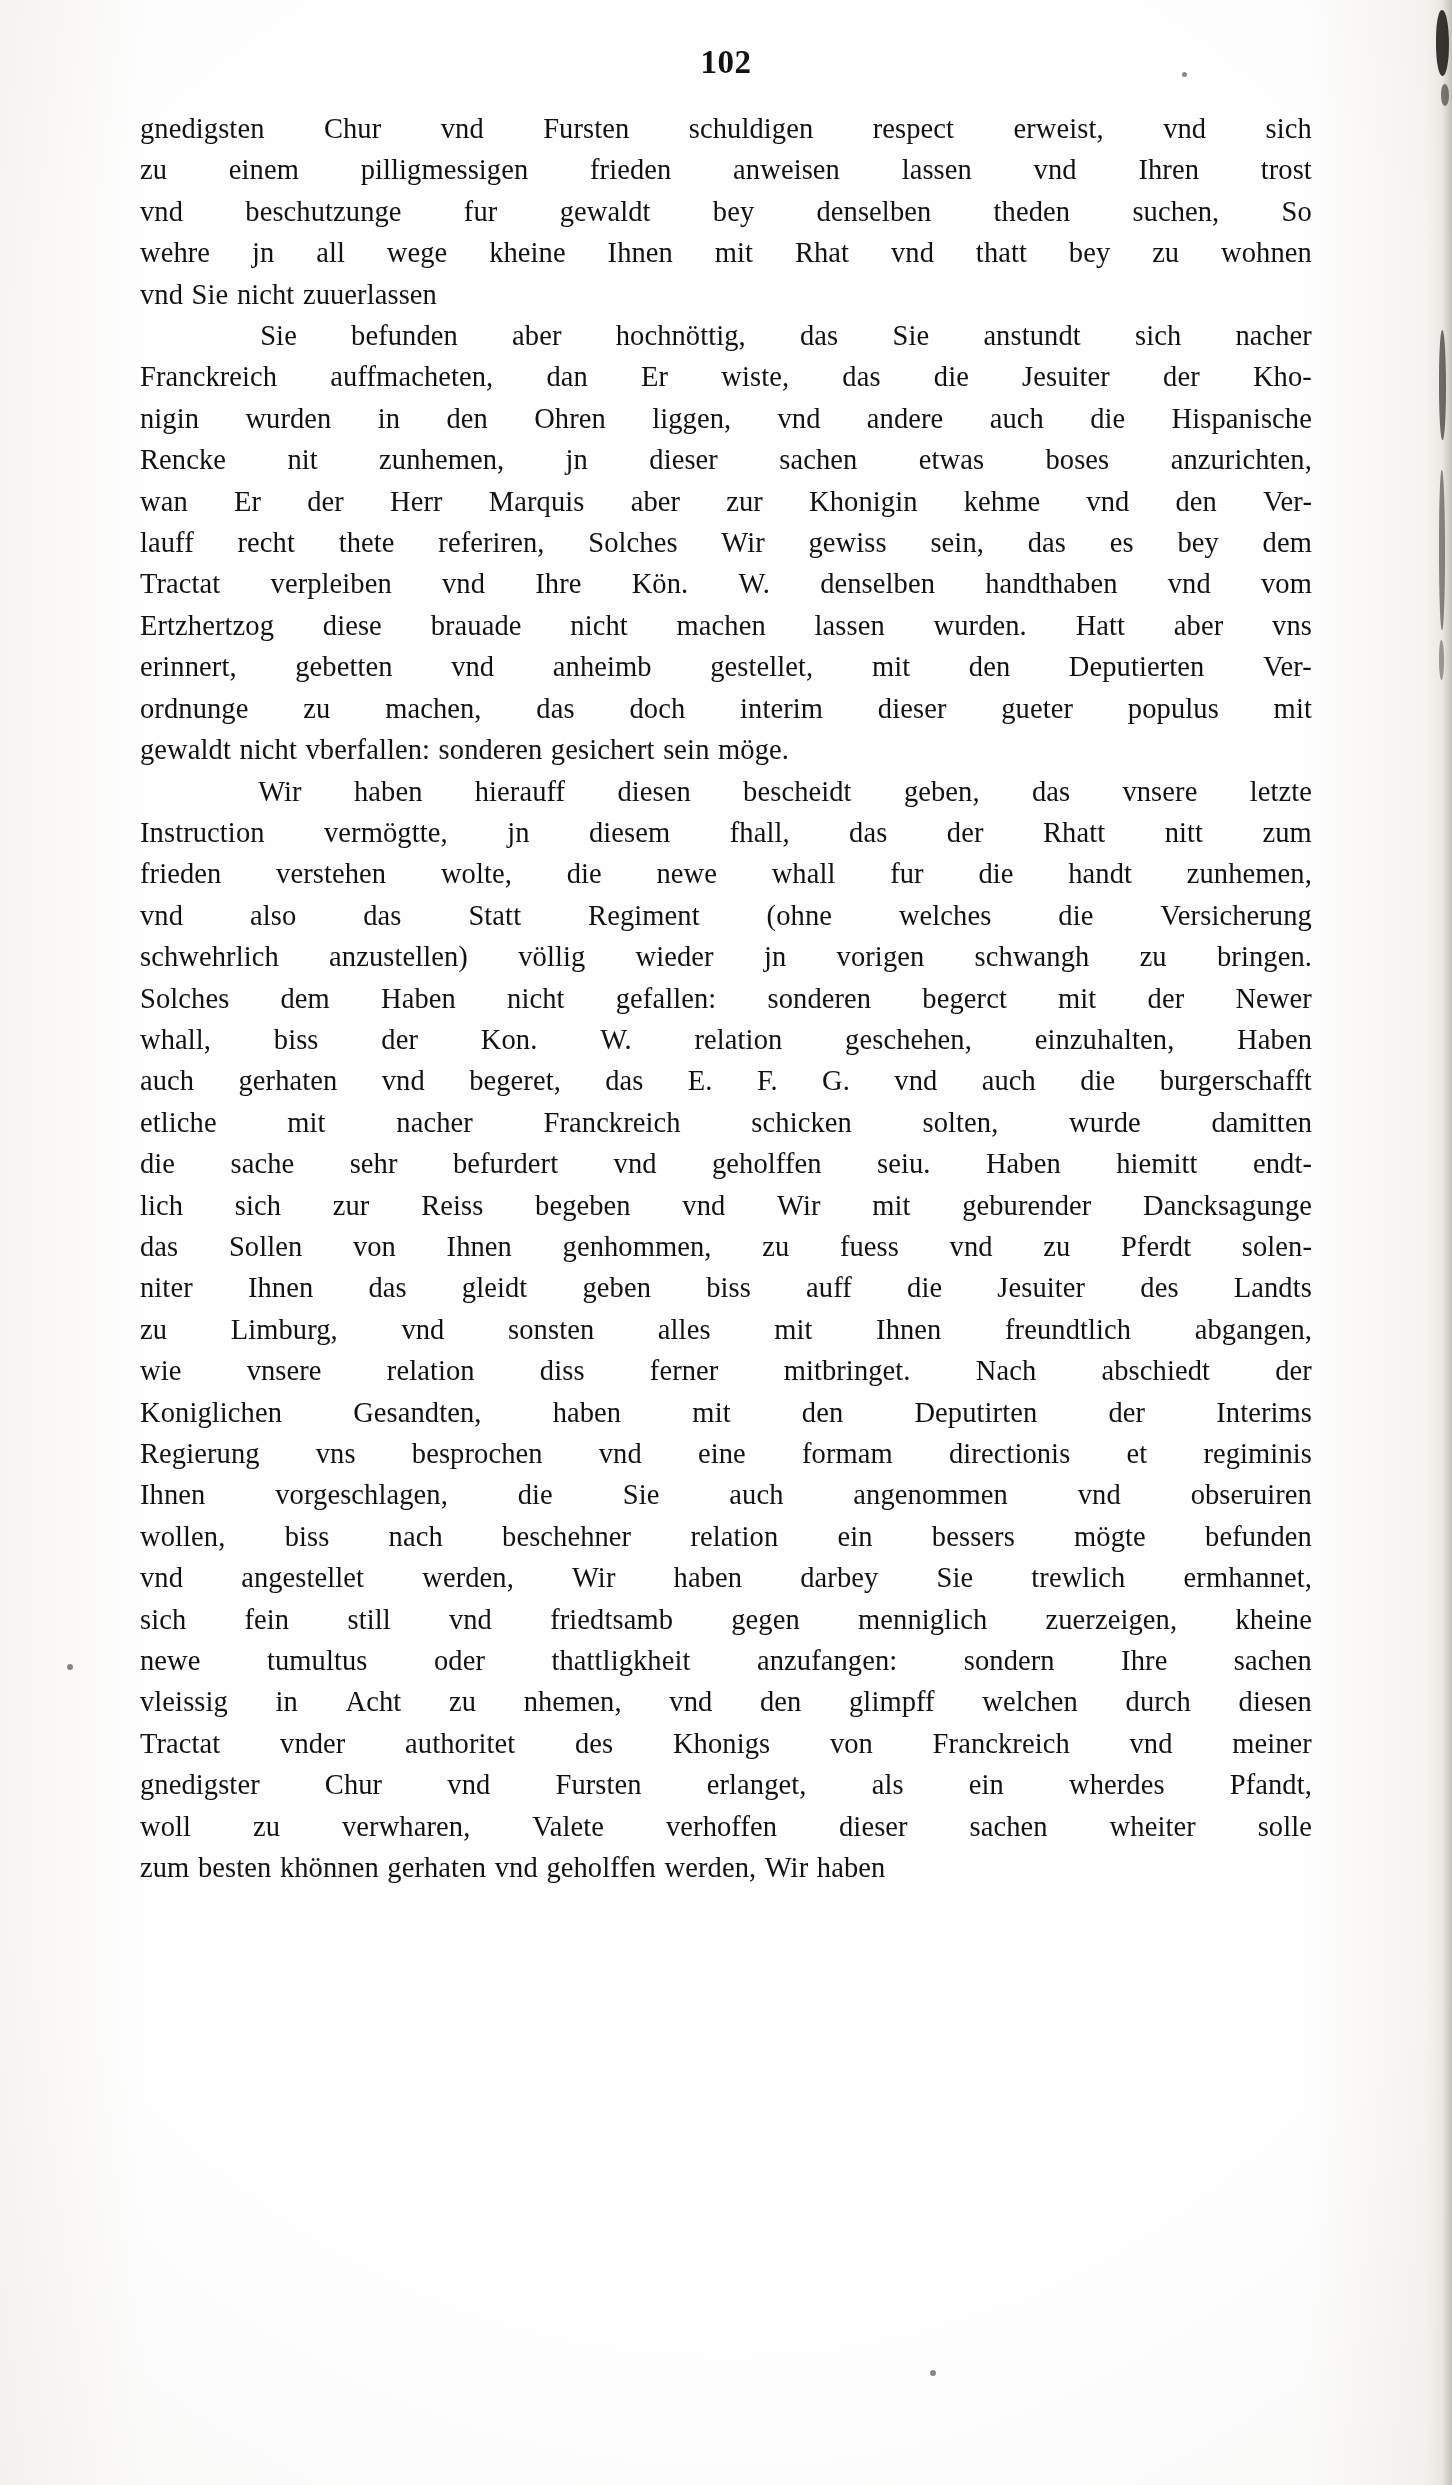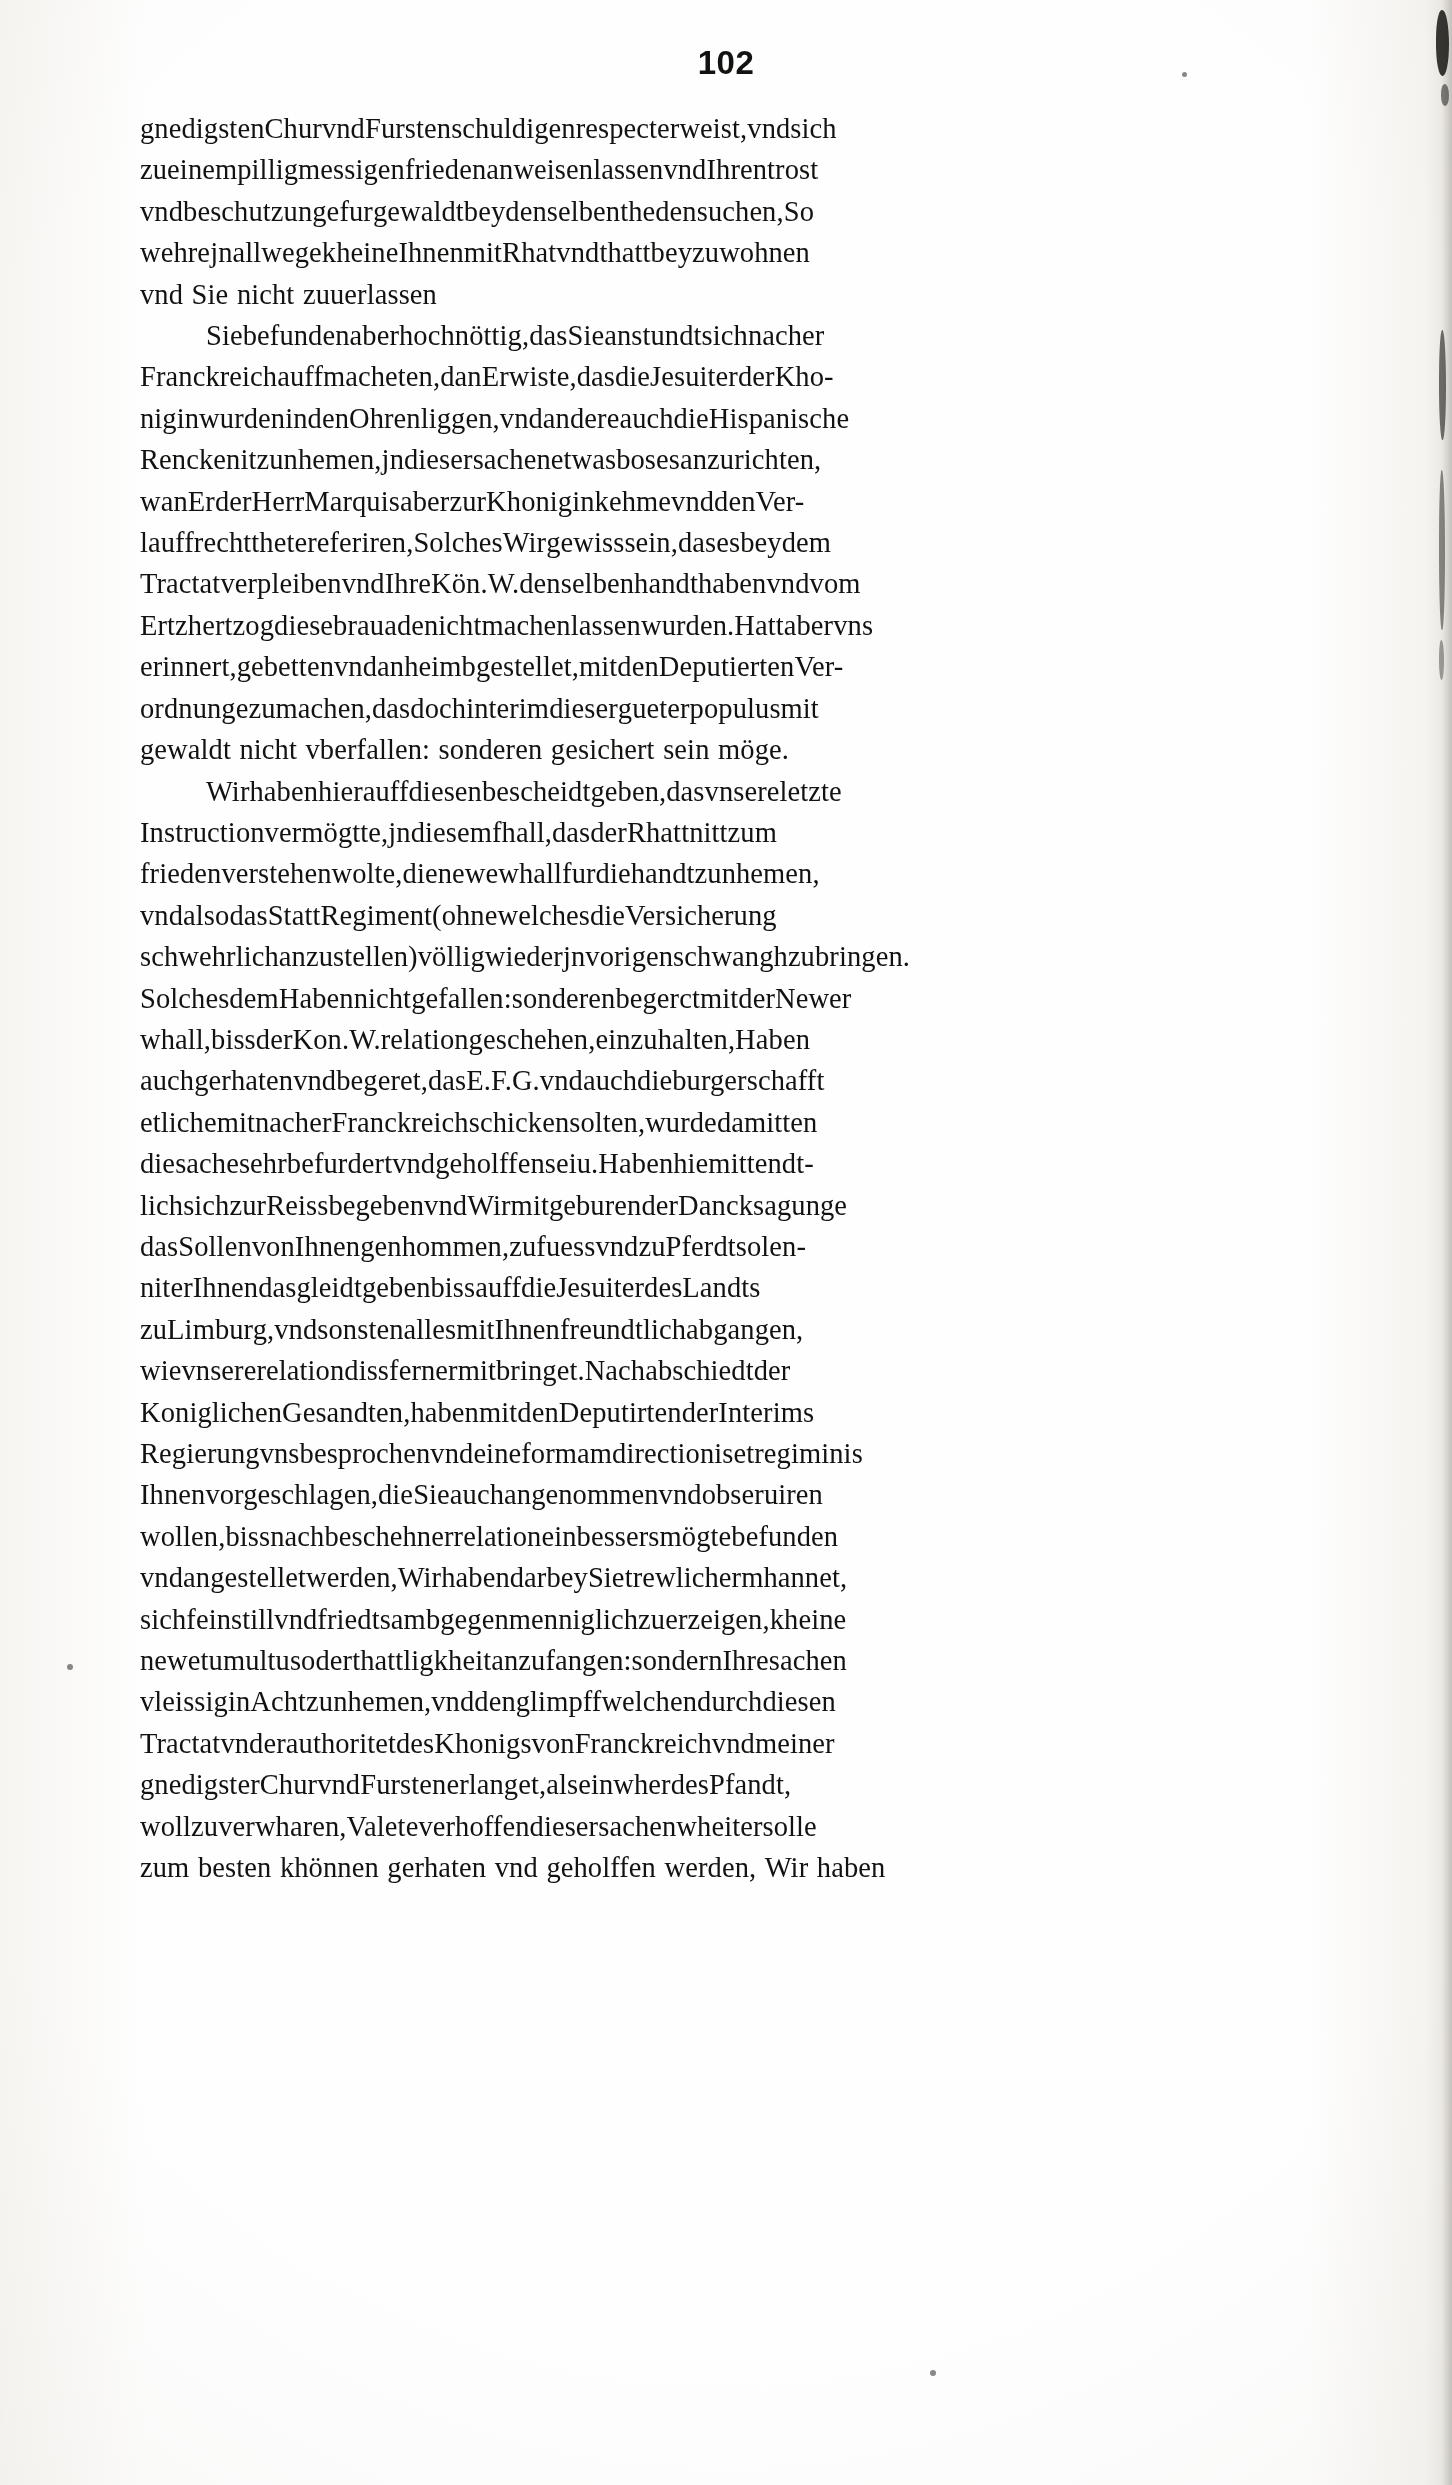--- a/index.html
+++ b/index.html
@@ -56,33 +56,34 @@
 
   .page-number {
     position: absolute;
     top: 44px;
     left: 0;
     width: 100%;
     text-align: center;
     font-size: 33px;
     font-weight: 700;
     letter-spacing: 0.5px;
-    font-family: Liberation Sans, sans-serif;
+    font-family: Liberation Serif, serif;
   }
 
   .text-block {
     position: absolute;
     top: 108px;
     left: 140px;
     width: 1172px;
   }
 
   
   .ln {
     display: flex;
+    justify-content: space-between;
     font-size: 28.5px;
     line-height: 41.4px;
     white-space: pre;
     letter-spacing: 0.1px;
   }
   .ln > span { display: inline-block; }
   
   .ln.flush { justify-content: flex-start; }
   .ln.flush > span { margin-right: 0.30em; }
   

